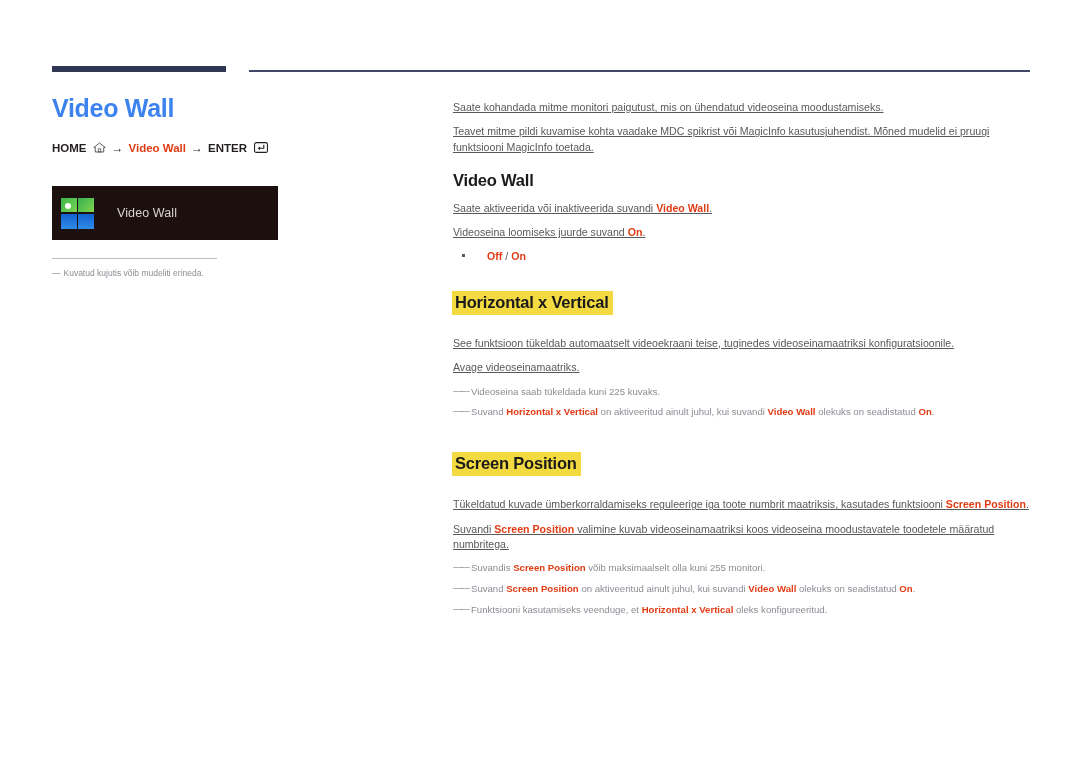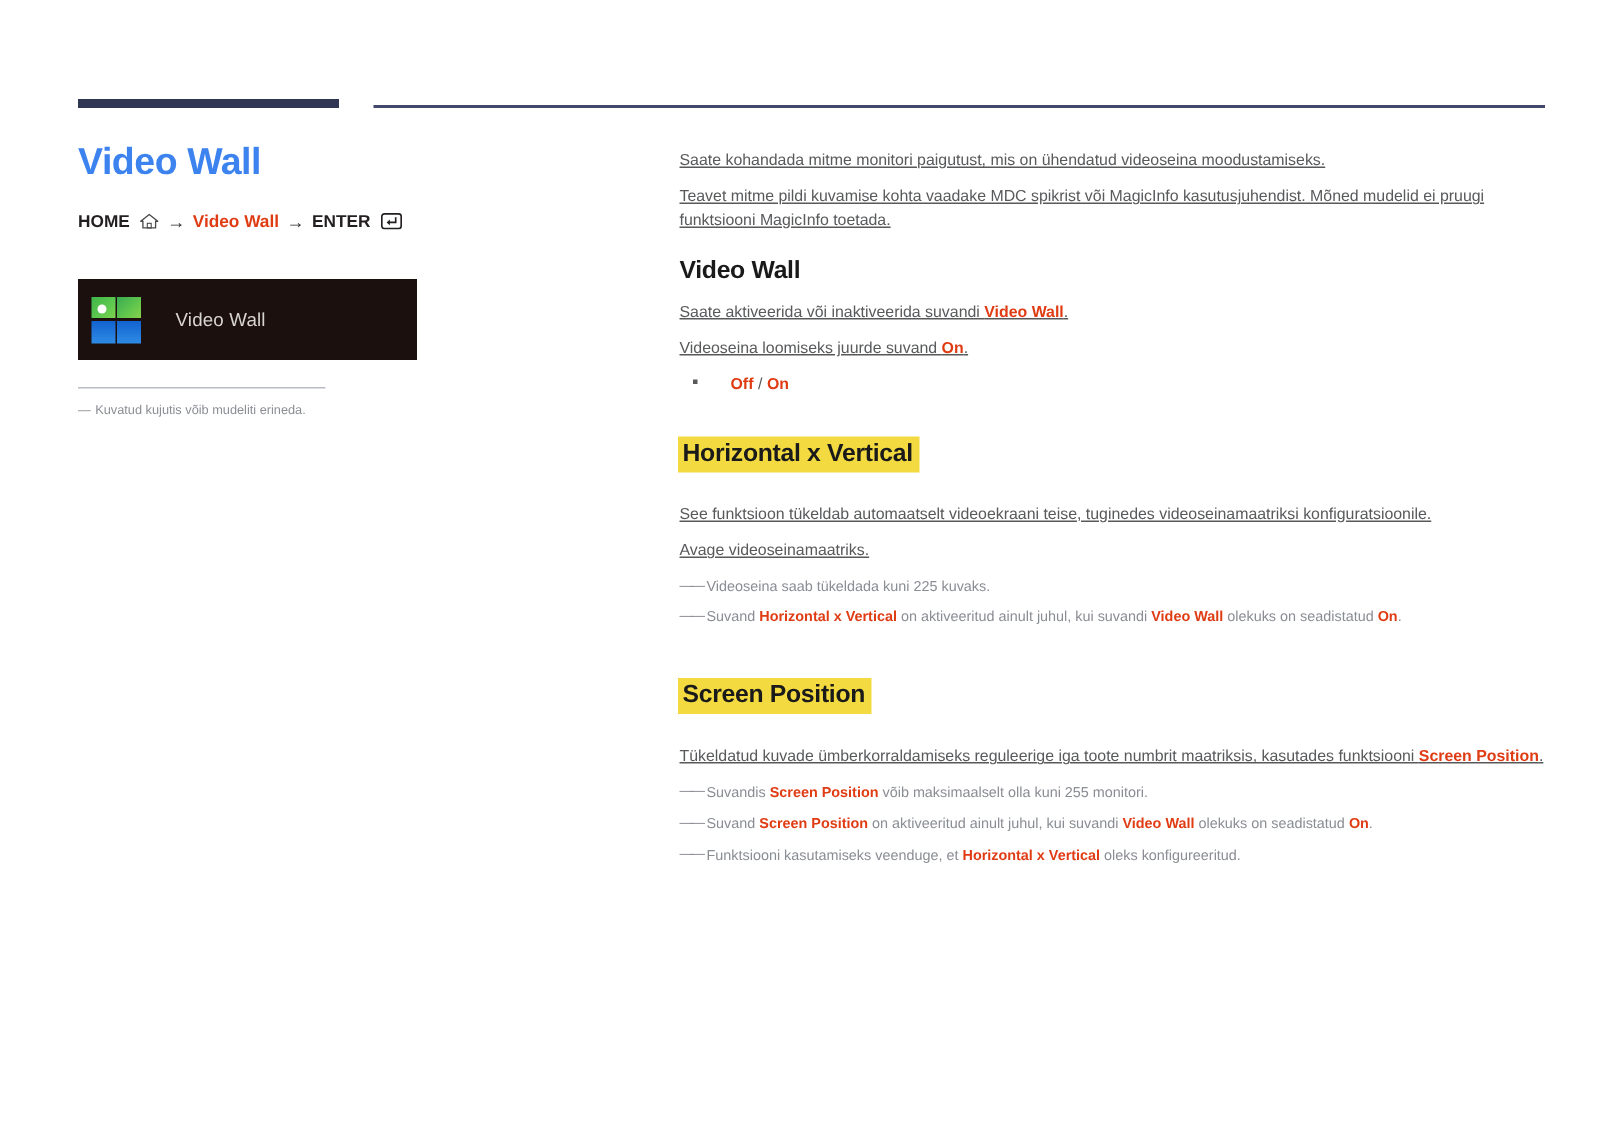--- a/index.html
+++ b/index.html
@@ -340,20 +340,23 @@
       <span>Suvand </span><span class="accent">Horizontal x Vertical</span><span> on aktiveeritud ainult juhul, kui suvandi </span><span class="accent">Video Wall</span><span> olekuks on seadistatud </span><span class="accent">On</span><span>.</span>
     </span>
   </div>
 
   <div class="sec-head-wrap" style="margin-top:20px;">
     <span class="sec-head hl">Screen Position</span>
   </div>
   <p class="p">
     <span>Tükeldatud kuvade ümberkorraldamiseks reguleerige iga toote numbrit maatriksis, kasutades funktsiooni </span><span class="accent">Screen Position</span><span>.</span>
   </p>
+  <p class="p">
+    <span>Suvandi </span><span class="accent">Screen Position</span><span> valimine kuvab videoseinamaatriksi koos videoseina moodustavatele toodetele määratud numbritega.</span>
+  </p>
 
   <div class="note">
     <span class="dashmark">――</span>
     <span>
       <span>Suvandis </span><span class="accent">Screen Position</span><span> võib maksimaalselt olla kuni 255 monitori.</span>
     </span>
   </div>
   <div class="note">
     <span class="dashmark">――</span>
     <span>

